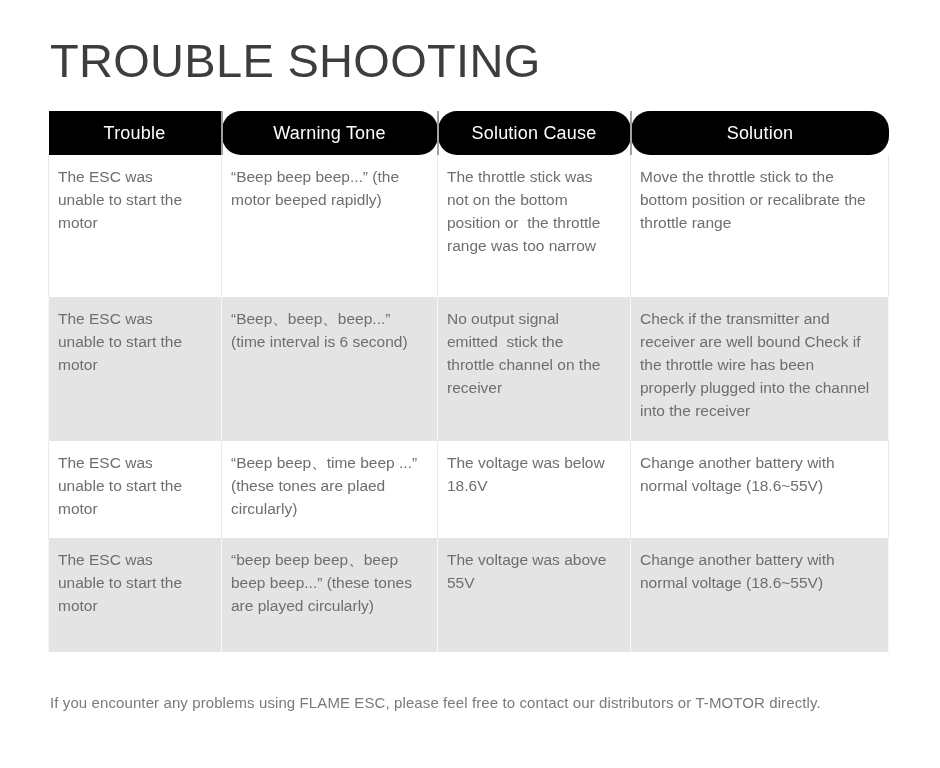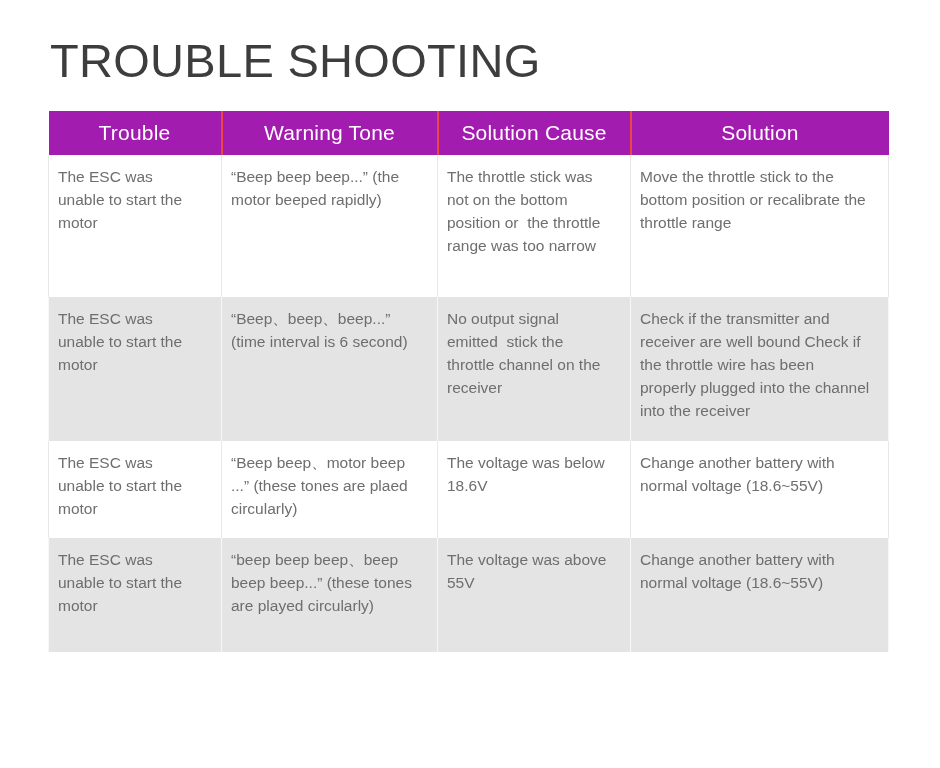--- a/index.html
+++ b/index.html
@@ -28,30 +28,30 @@
     border-collapse: collapse;
     table-layout: fixed;
   }
   col.c1 { width: 173px; }
   col.c2 { width: 216px; }
   col.c3 { width: 193px; }
   col.c4 { width: 258px; }
 
   tr.head { height: 44px; }
   th {
-    background: #a21caf;
+    background: #000000;
     color: #ffffff;
-    font-size: 21px;
+    font-size: 18px;
     font-weight: 400;
     text-align: center;
     vertical-align: middle;
     padding: 0;
     letter-spacing: 0.2px;
   }
-  th + th { border-left: 2px solid #ef4444; }
+  th + th { border-left: 2px solid #a3a3a3; border-radius: 19px; }
 
   td {
     vertical-align: top;
     text-align: left;
     padding: 10px 18px 10px 9px;
     font-size: 15.5px;
     line-height: 23px;
     color: #6e6e6e;
     white-space: pre-wrap;
   }
@@ -107,27 +107,28 @@
         <td>Move the throttle stick to the bottom position or recalibrate the throttle range</td>
       </tr>
       <tr class="r-gray rh-2">
         <td>The ESC was unable to start the motor</td>
         <td>“Beep、beep、beep...” (time interval is 6 second)</td>
         <td>No output signal emitted  stick the throttle channel on the receiver</td>
         <td>Check if the transmitter and receiver are well bound Check if the throttle wire has been properly plugged into the channel into the receiver</td>
       </tr>
       <tr class="r-white rh-3">
         <td>The ESC was unable to start the motor</td>
-        <td>“Beep beep、motor beep ...” (these tones are plaed circularly)</td>
+        <td>“Beep beep、time beep ...” (these tones are plaed circularly)</td>
         <td>The voltage was below 18.6V</td>
         <td>Change another battery with normal voltage (18.6~55V)</td>
       </tr>
       <tr class="r-gray rh-4">
         <td>The ESC was unable to start the motor</td>
         <td>“beep beep beep、beep beep beep...” (these tones are played circularly)</td>
         <td>The voltage was above 55V</td>
         <td>Change another battery with normal voltage (18.6~55V)</td>
       </tr>
     </tbody>
   </table>
 
+  <p class="footer-note">If you encounter any problems using FLAME ESC, please feel free to contact our distributors or T-MOTOR directly.</p>
 
 </div>
 
 </body></html>

